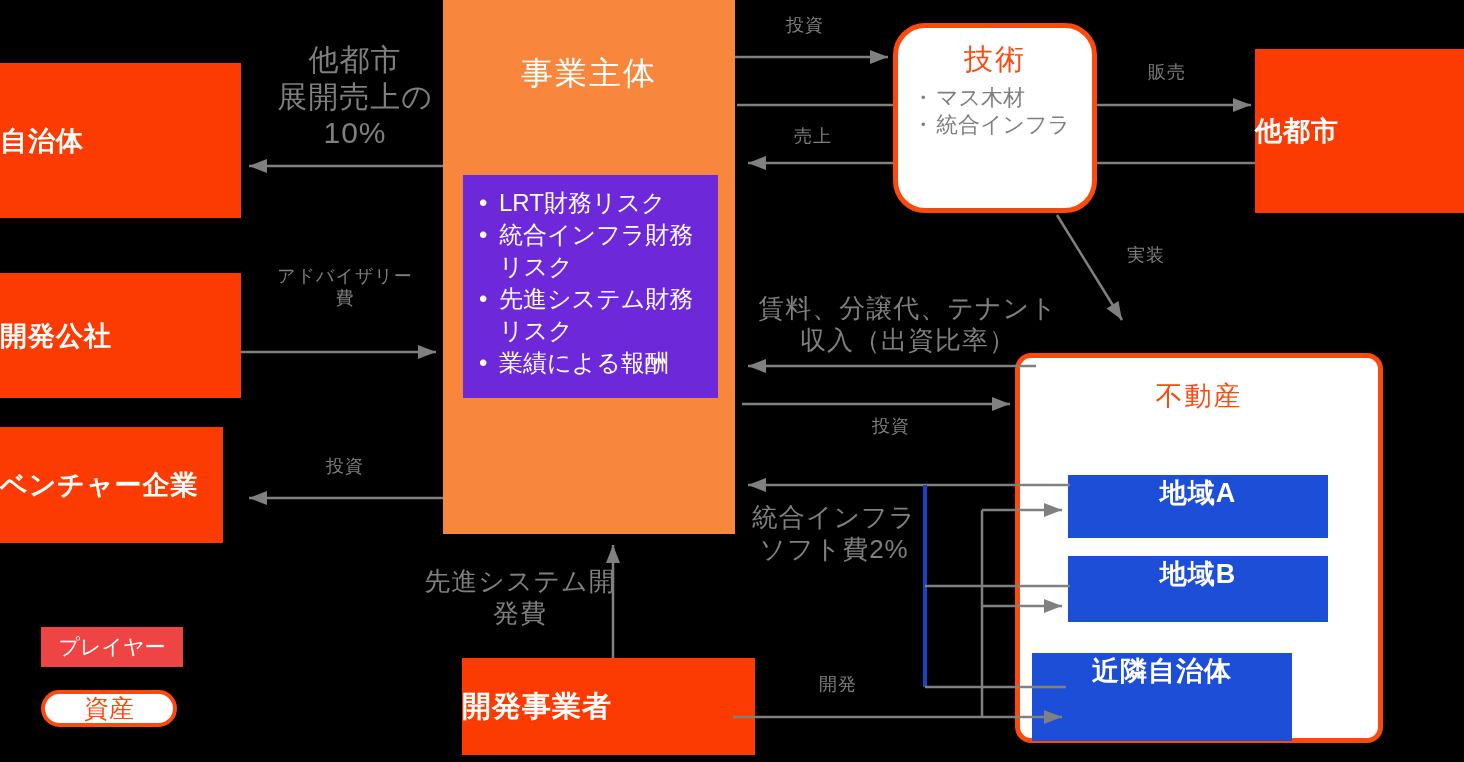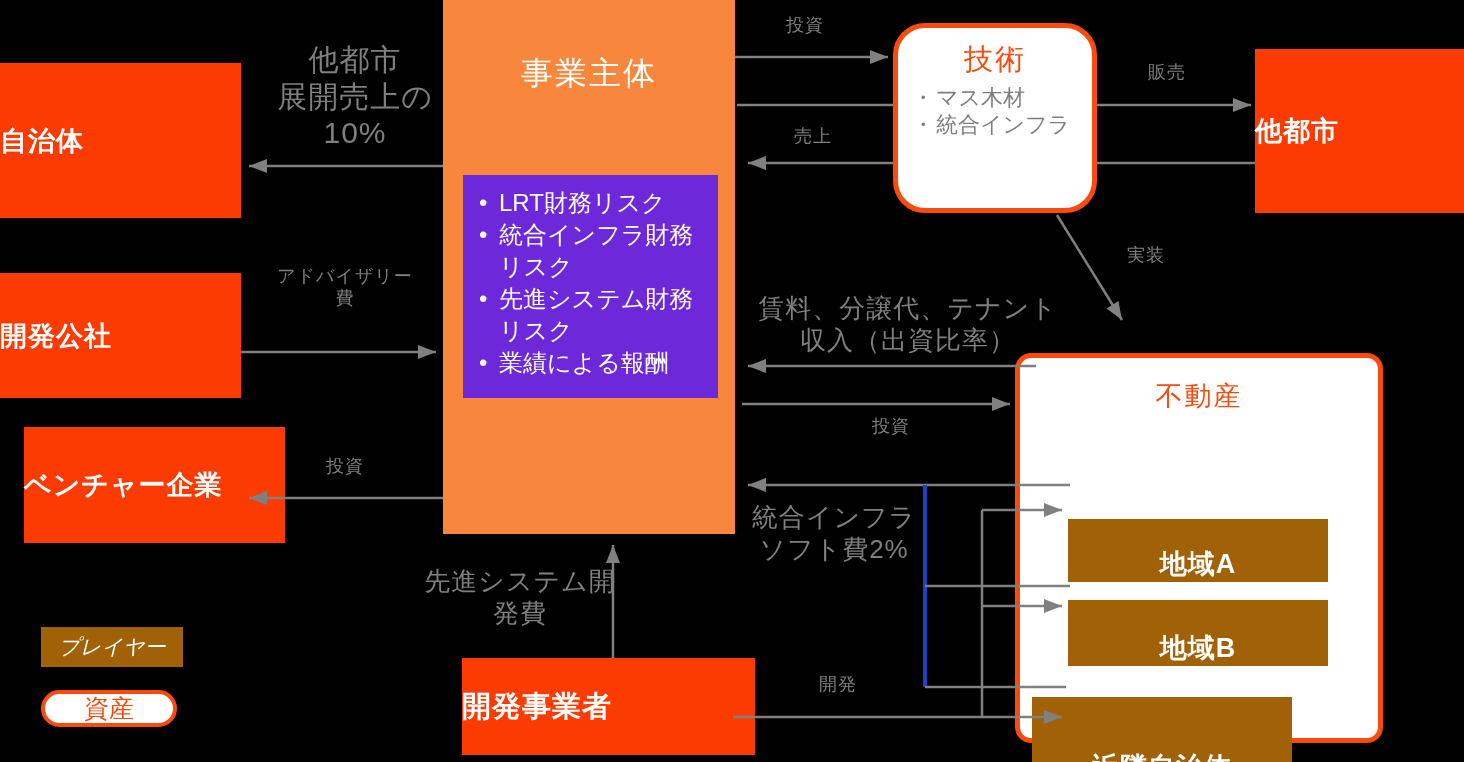--- a/index.html
+++ b/index.html
@@ -35,33 +35,33 @@
     position:absolute;background:#fff;border:5px solid #FC4A0D;box-sizing:border-box;z-index:2;
   }
   .tech{left:893px;top:23px;width:204px;height:190px;border-radius:32px;}
   .tech-title{margin:12px 0 4px 0;text-align:center;color:#FC4A0D;font-size:29px;letter-spacing:2px;}
   .tech-list{margin-left:18px;color:#7F7F7F;font-size:22px;line-height:27px;}
   .tech-item{position:relative;padding-left:20px;}
   .tech-item::before{content:"・";position:absolute;left:-4px;}
   .fudosan{left:1015px;top:353px;width:368px;height:390px;border-radius:16px;}
   .fudosan-title{margin-top:20px;text-align:center;color:#FC4A0D;font-size:27px;letter-spacing:2px;}
   .region{
-    position:absolute;background:#a16207;color:#fff;font-weight:bold;font-size:27px;
-    display:flex;align-items:flex-end;justify-content:center;z-index:2;letter-spacing:1px;margin-top:44px;
+    position:absolute;background:#1d4ed8;color:#fff;font-weight:bold;font-size:27px;
+    display:flex;align-items:flex-start;justify-content:center;z-index:2;letter-spacing:1px;
   }
   
   .flabel{
     position:absolute;color:#7F7F7F;font-size:18px;text-align:center;white-space:pre-line;
     line-height:1.22;z-index:4;letter-spacing:1px;
   }
   .flabel.small{font-size:26px;}
   
   .legend-player{
-    position:absolute;left:41px;top:627px;width:142px;height:40px;background:#a16207;color:#fff;
-    display:flex;align-items:center;justify-content:center;font-size:21px;z-index:2;font-style:italic;
+    position:absolute;left:41px;top:627px;width:142px;height:40px;background:#ef4444;color:#fff;
+    display:flex;align-items:center;justify-content:center;font-size:21px;z-index:2;
   }
   .legend-asset{
     position:absolute;left:41px;top:690px;width:136px;height:37px;background:#fff;color:#FC4A0D;
     border:4px solid #FC4A0D;border-radius:20px;box-sizing:border-box;
     display:flex;align-items:center;justify-content:center;font-size:25px;z-index:2;
   }
 </style>
 </head>
 <body>
 
@@ -76,21 +76,21 @@
     <line x1="737" y1="105" x2="1251" y2="105" stroke="#808080" stroke-width="2.5" marker-end="url(#ahU)"></line>
     <line x1="1258" y1="163" x2="748" y2="163" stroke="#808080" stroke-width="2.5" marker-end="url(#ahU)"></line>
   </svg>
 
   <div class="pbox" style="left:0;top:63px;width:241px;height:155px;">
     <span>自治体</span>
   </div>
   <div class="pbox" style="left:0;top:273px;width:241px;height:125px;">
     <span>開発公社</span>
   </div>
-  <div class="pbox" style="left:0;top:427px;width:261px;height:116px;margin-left:24px;">
+  <div class="pbox" style="left:0;top:427px;width:223px;height:116px;">
     <span>ベンチャー企業</span>
   </div>
   <div class="pbox" style="left:1255px;top:49px;width:209px;height:164px;">
     <span>他都市</span>
   </div>
   <div class="pbox" style="left:462px;top:658px;width:293px;height:97px;font-size:29px;">
     <span>開発事業者</span>
   </div>
 
   <div class="entity">

